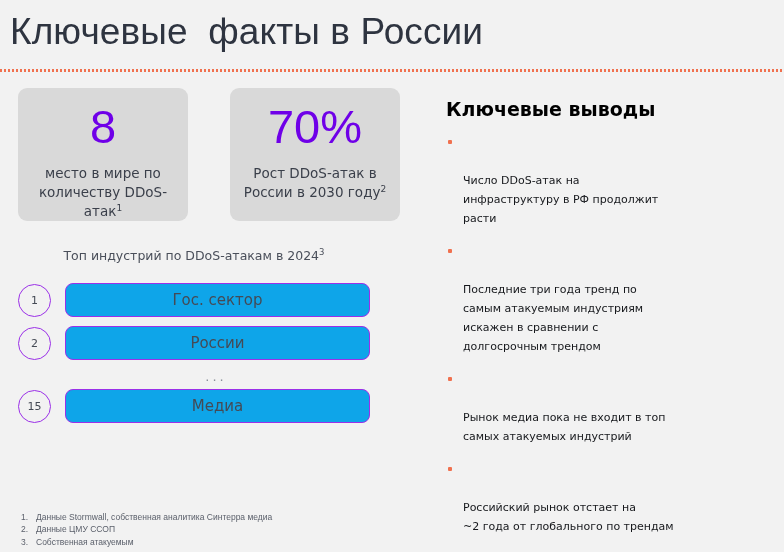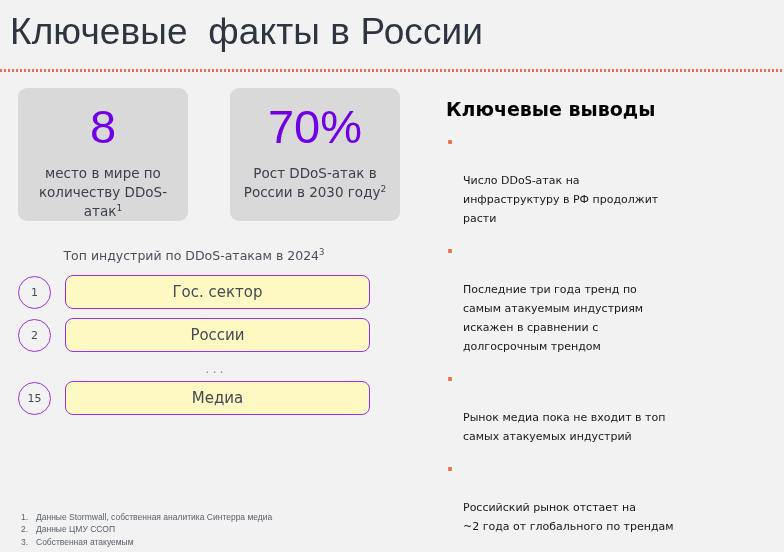--- a/index.html
+++ b/index.html
@@ -109,21 +109,21 @@
     line-height: 0;
   }
 
   
   .rank-caption {
     font-family: "DejaVu Sans", sans-serif;
     font-size: 12.5px;
     color: #4a4f5a;
     text-align: center;
     width: 352px;
-    margin: 27px 0 12px 0;
+    margin: 27px 0 20px 0;
   }
 
   .rank-caption sup {
     font-size: 8.5px;
     vertical-align: super;
     line-height: 0;
   }
 
   .rank-list {
     width: 352px;
@@ -149,21 +149,21 @@
     font-size: 11px;
     color: #454a55;
     background: transparent;
   }
 
   .rank-pill {
     flex: 1 1 auto;
     height: 34px;
     border: 1.4px solid #9b30e8;
     border-radius: 8px;
-    background: #fef9c3;
+    background: #0ea5e9;
     display: flex;
     align-items: center;
     justify-content: center;
     font-family: "DejaVu Sans", sans-serif;
     font-size: 15px;
     color: #454a55;
   }
 
   .rank-ellipsis {
     width: 352px;

